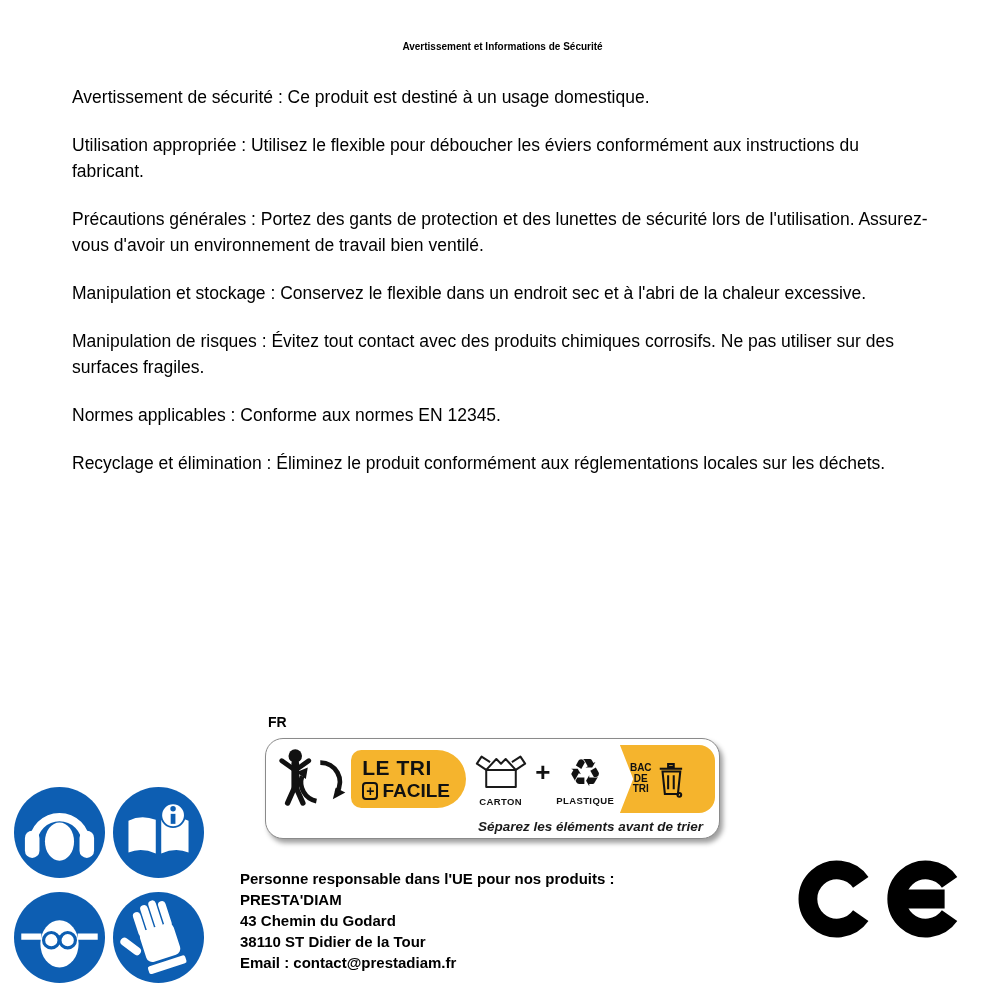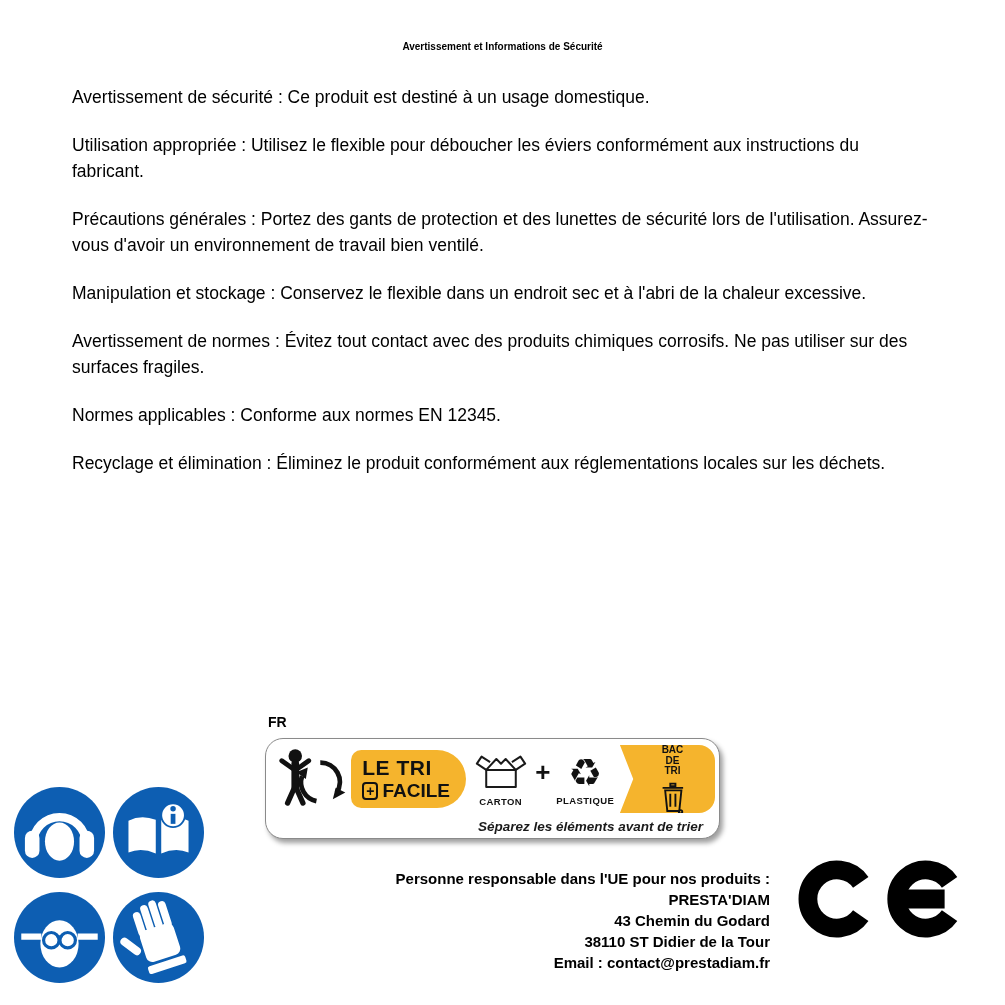--- a/index.html
+++ b/index.html
@@ -31,47 +31,47 @@
   .plus-box{border:2.5px solid #111;border-radius:4px;font-size:14px;line-height:14px;
             padding:0 2px;font-weight:800;}
   .mat-group{display:flex;flex-direction:column;align-items:center;width:62px;}
   .mat-label{font-size:9.5px;font-weight:bold;letter-spacing:.4px;margin-top:2px;color:#111;}
   .plus-sep{font-size:26px;font-weight:bold;color:#111;margin-top:-14px;}
   .recycle-glyph{font-size:38px;line-height:40px;color:#111;
                  font-family:"DejaVu Sans", sans-serif;}
   .pennant{margin-left:auto;width:96px;height:68px;background:#F5B42D;
            border-radius:0 16px 16px 0;
            clip-path:polygon(0 0,100% 0,100% 100%,0 100%,14% 50%);
-           display:flex;align-items:center;justify-content:flex-end;gap:4px;
-           padding-left:10px;box-sizing:border-box;flex-direction:column;}
+           display:flex;align-items:center;justify-content:flex-start;gap:4px;
+           padding-left:10px;box-sizing:border-box;}
   .bac-text{white-space:pre-line;font-size:10px;font-weight:800;line-height:10.5px;
             text-align:center;color:#111;}
   .tagline{height:26px;display:flex;align-items:center;justify-content:flex-end;
            padding-right:16px;font-size:13.5px;font-style:italic;font-weight:bold;color:#1a1a1a;}
 
   
-  .responsible{position:absolute;left:240px;top:868px;width:530px;text-align:right;
+  .responsible{position:absolute;left:240px;top:868px;width:530px;text-align:left;
                font-size:15px;font-weight:bold;line-height:21px;}
 
   
   .ce-mark{position:absolute;left:796px;top:850px;width:164px;height:98px;}
 </style>
 </head>
 <body>
 
 <div class="sheet">
 
   <h1 class="title">Avertissement et Informations de Sécurité</h1>
 
   <div class="content">
     <p>Avertissement de sécurité : Ce produit est destiné à un usage domestique.</p>
     <p>Utilisation appropriée : Utilisez le flexible pour déboucher les éviers conformément aux instructions du fabricant.</p>
     <p>Précautions générales : Portez des gants de protection et des lunettes de sécurité lors de l'utilisation. Assurez-vous d'avoir un environnement de travail bien ventilé.</p>
     <p>Manipulation et stockage : Conservez le flexible dans un endroit sec et à l'abri de la chaleur excessive.</p>
-    <p>Avertissement de normes : Évitez tout contact avec des produits chimiques corrosifs. Ne pas utiliser sur des surfaces fragiles.</p>
+    <p>Manipulation de risques : Évitez tout contact avec des produits chimiques corrosifs. Ne pas utiliser sur des surfaces fragiles.</p>
     <p>Normes applicables : Conforme aux normes EN 12345.</p>
     <p>Recyclage et élimination : Éliminez le produit conformément aux réglementations locales sur les déchets.</p>
   </div>
 
   <div class="picto-grid">
     <svg class="picto" viewBox="0 0 100 100">
       <circle cx="50" cy="50" r="50" fill="#0D5EB2"></circle>
       <path d="M21 62 a29 29 0 0 1 58 0" fill="none" stroke="#fff" stroke-width="9"></path>
       <ellipse cx="50" cy="60" rx="16" ry="21" fill="#fff"></ellipse>
       <rect x="12" y="48" width="16" height="30" rx="8" fill="#fff"></rect>

